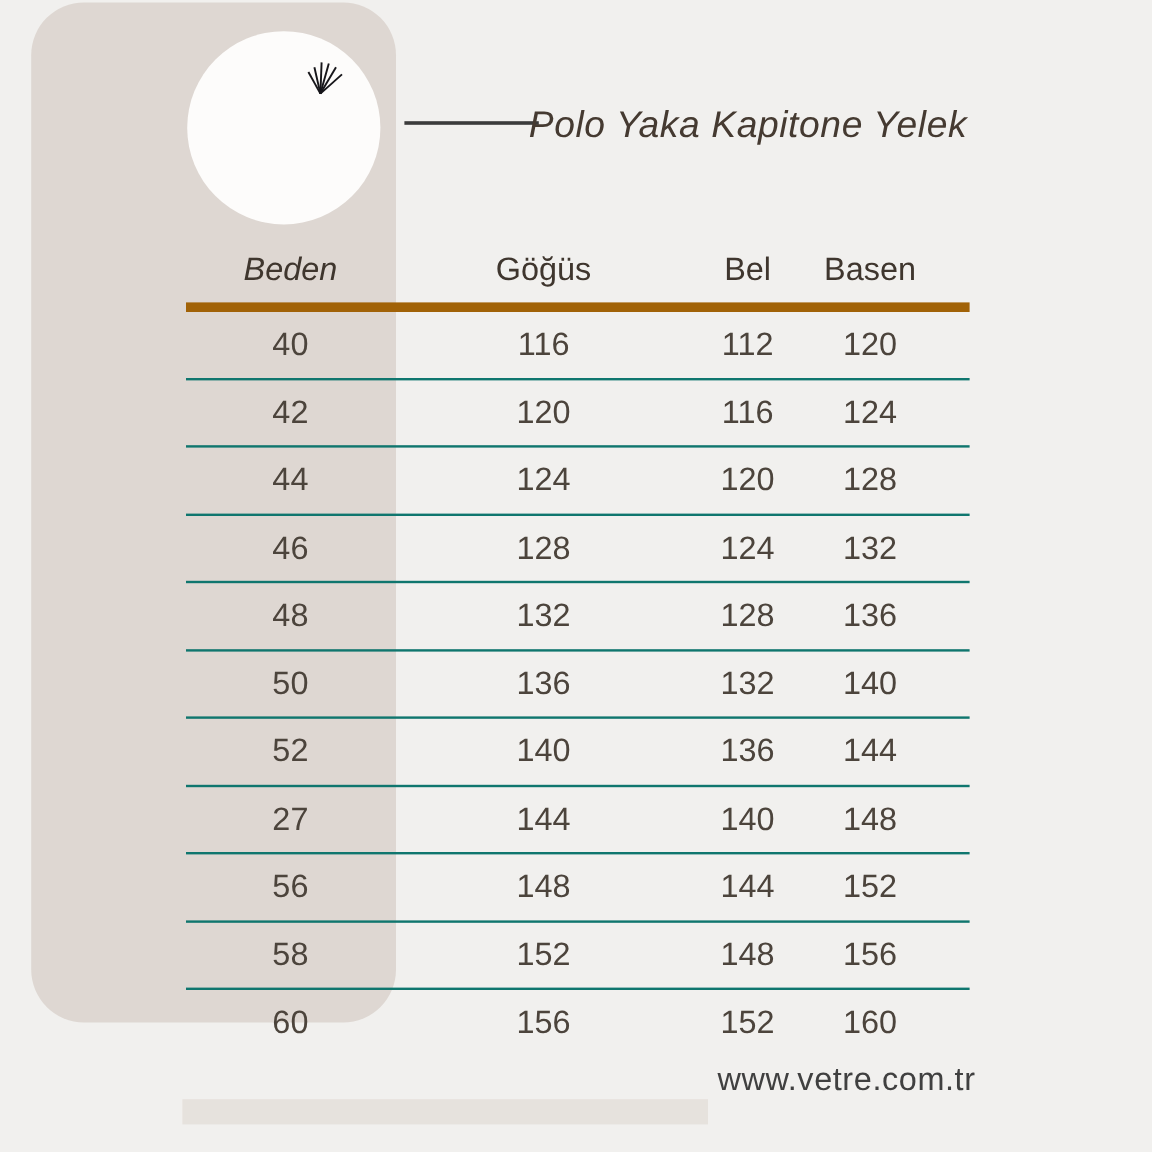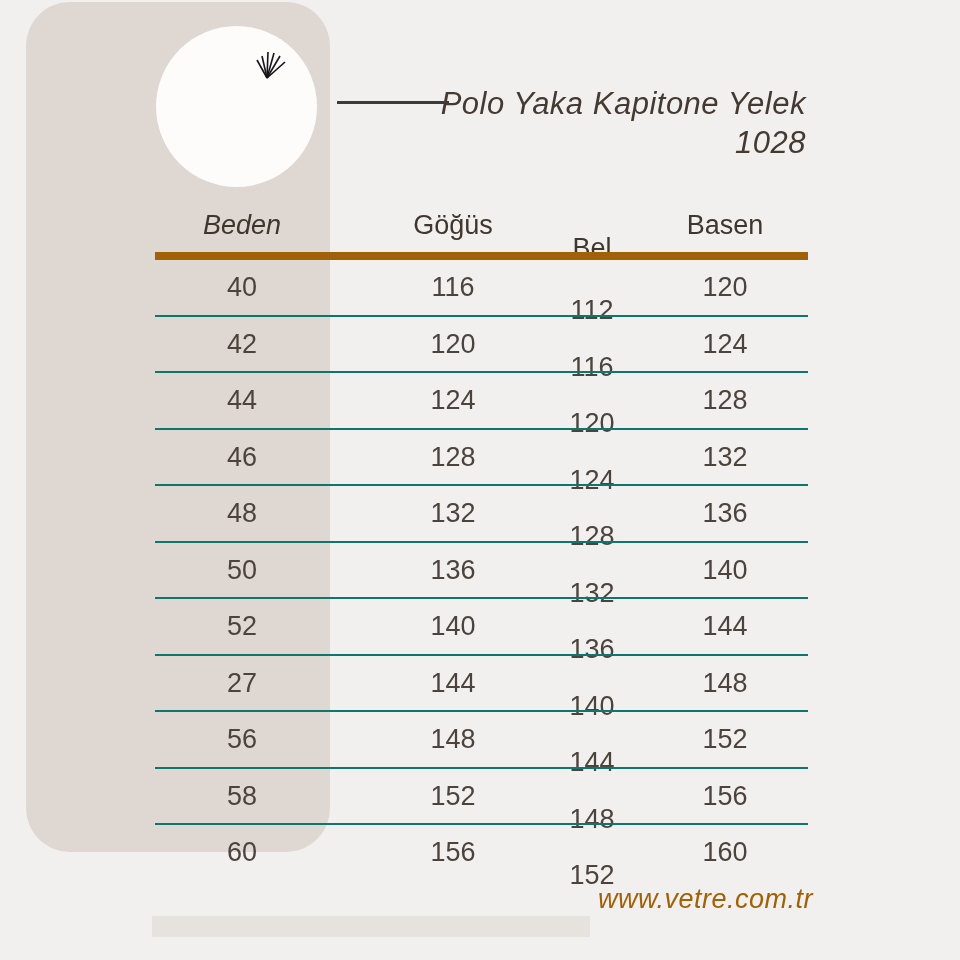--- a/index.html
+++ b/index.html
@@ -82,43 +82,42 @@
   .cell{
     position:absolute;
     top:50%;
     transform:translate(-50%,-50%);
     white-space:nowrap;
     font-size:27px;
     color:#4c443c;
   }
   .c1{left:87px;}
   .c2{left:298px;}
-  .c3{left:437px;margin-top:23px;}
+  .c3{left:468px;}
   .c4{left:570px;}
   .head .cell{
     font-weight:normal;
     color:#3f362e;
   }
   .head .c1{font-style:italic;}
 
   
   .footer-bar{
     position:absolute;
     left:152px;top:916px;
     width:438px;height:21px;
     background:#e6e2dd;
   }
   .footer-url{
     position:absolute;
     top:884px;right:147px;
-    font-style:italic;
     font-weight:500;
     font-size:27px;
     line-height:30px;
-    color:#a16207;
+    color:#404040;
     letter-spacing:0.5px;
   }
 </style>
 </head>
 <body>
 
 <div class="canvas">
 
   <div class="band"></div>
 
@@ -132,21 +131,20 @@
         <path d="M14 32 L27 10"></path>
         <path d="M14 32 L32 16"></path>
       </g>
     </svg>
   </div>
 
   <div class="connector"></div>
 
   <div class="title-block">
     <div>Polo Yaka Kapitone Yelek</div>
-    <div>1028</div>
   </div>
 
   <div class="size-table">
     <div class="trow head">
       <span class="cell c1">Beden</span>
       <span class="cell c2">Göğüs</span>
       <span class="cell c3">Bel</span>
       <span class="cell c4">Basen</span>
     </div>
     <div class="rows">

